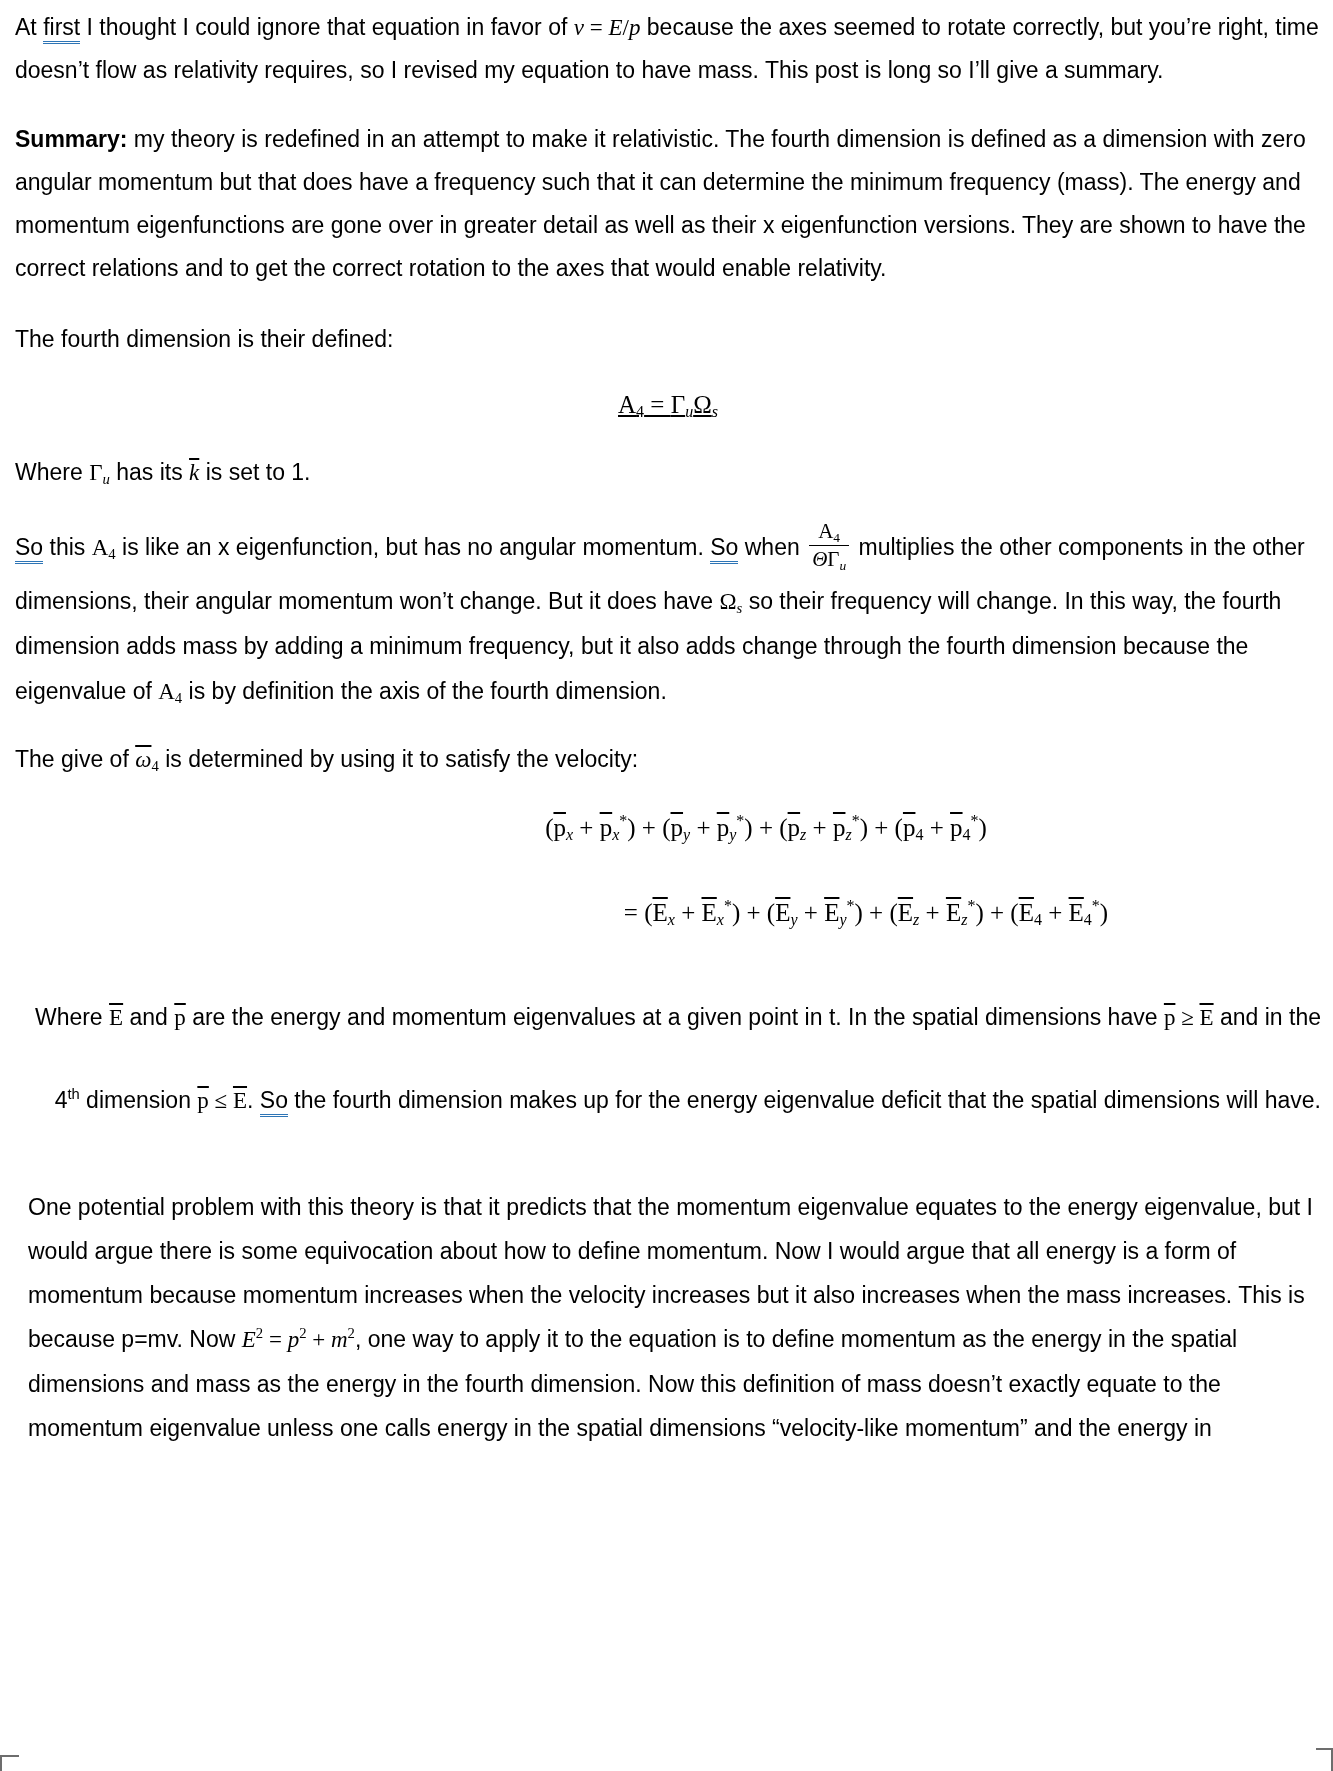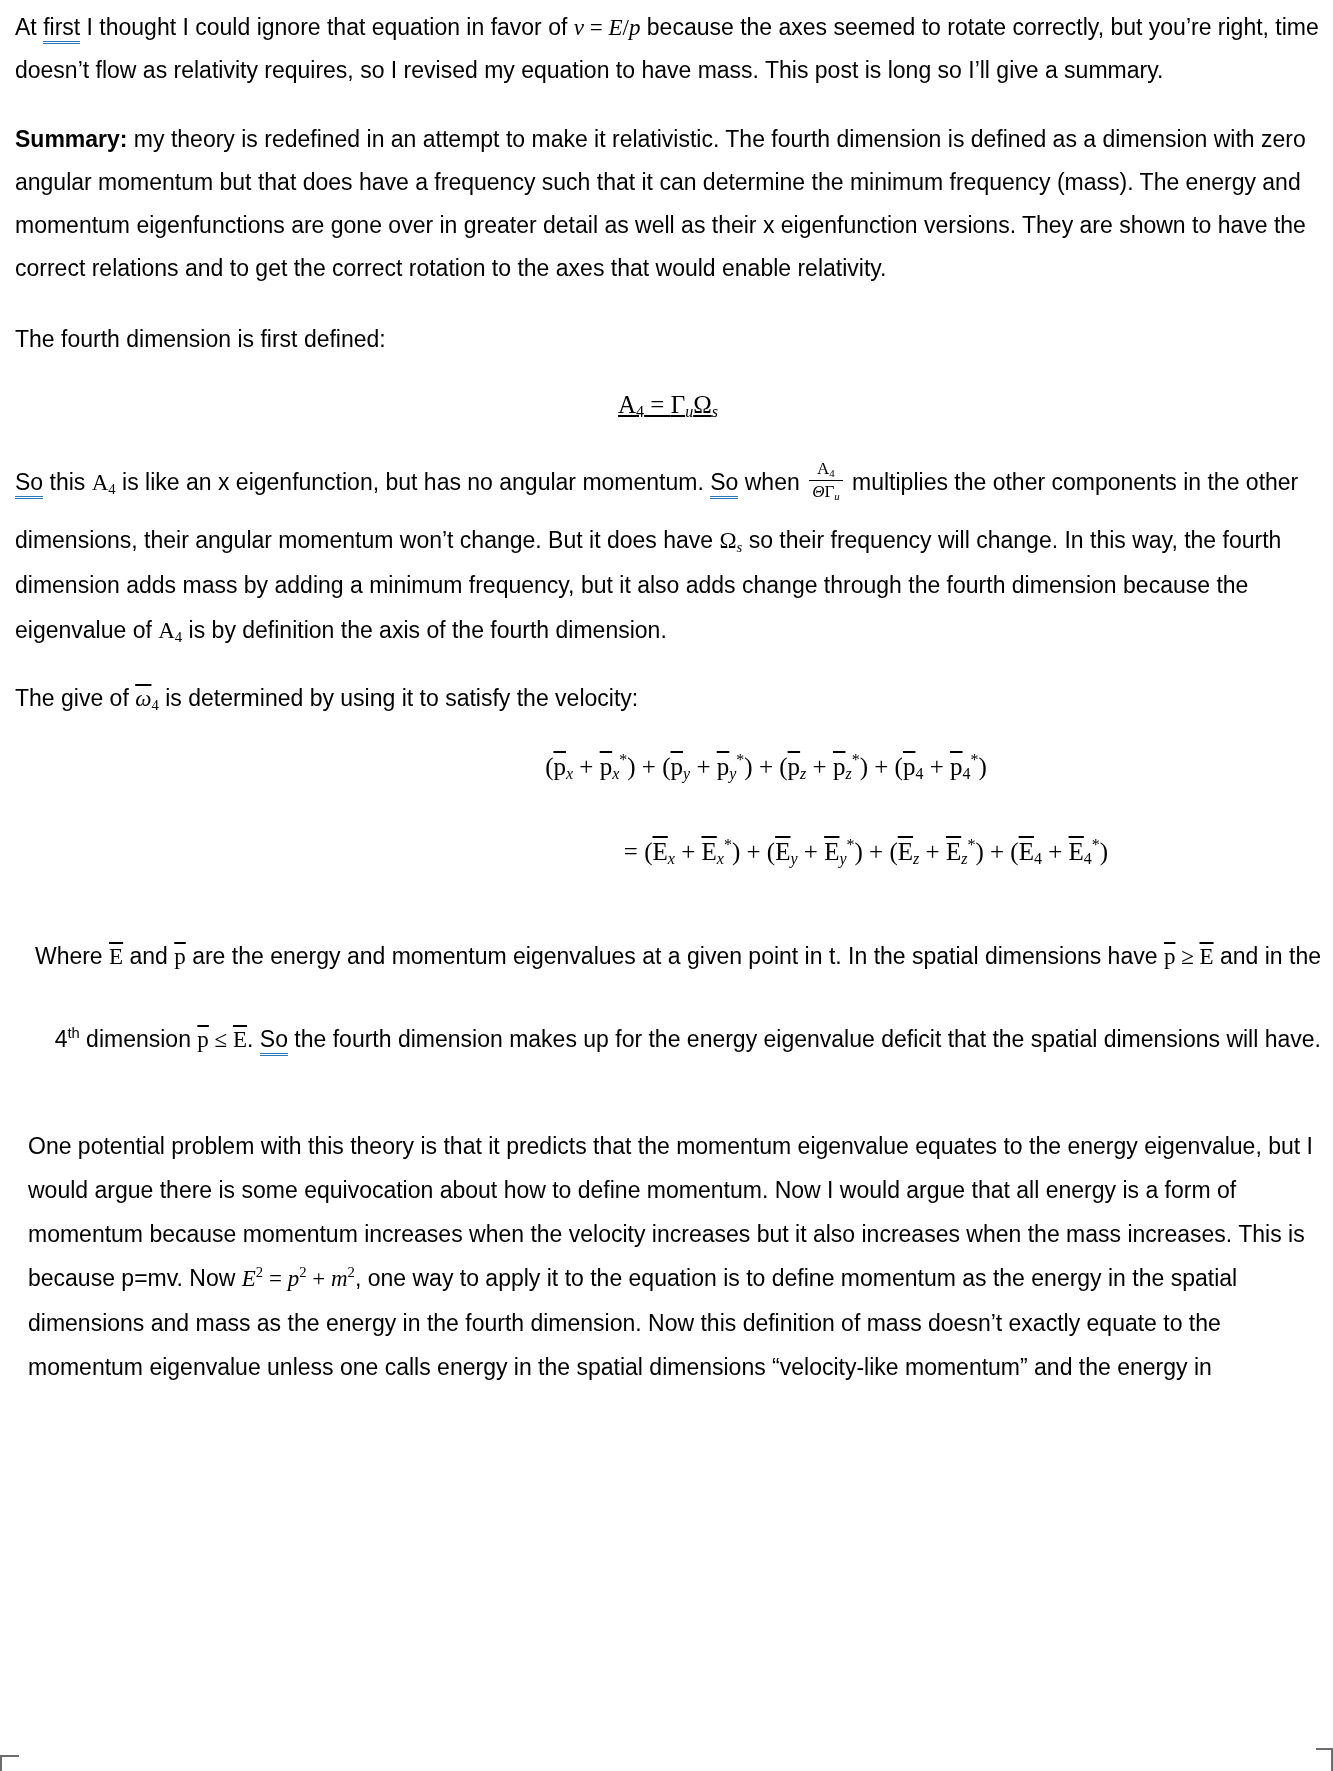--- a/index.html
+++ b/index.html
@@ -53,23 +53,23 @@
   .p-frac { line-height: 45px; }
   .p-wide { line-height: 82px; }
   .p-last { line-height: 44px; margin-left: 13px; }
 
   
   .frac {
     display: inline-block;
     vertical-align: middle;
     text-align: center;
     font-family: "Liberation Serif", serif;
-    font-size: 17px;
+    font-size: 21px;
     line-height: 1.2;
-    margin: 12px 3px;
+    margin: 4px 3px;
     transform: translateY(-3px);
   }
   .frac .num { display: block; border-bottom: 1.4px solid #000; padding: 0 3px 1px; }
   .frac .den { display: block; padding: 1px 3px 0; }
 
   
   .corner-bl {
     position: absolute; left: 0; top: 1755px;
     width: 17px; height: 16px;
     border-top: 2px solid #6d6d6d;
@@ -84,24 +84,25 @@
 </style>
 </head>
 <body>
 
 <div class="doc">
 
   <p><span>At </span><span class="ub">first</span><span> I thought I could ignore that equation in favor of </span><span class="mi">v</span><span class="mr"> = </span><span class="mi">E</span><span class="mr">/</span><span class="mi">p</span><span> because the axes seemed to rotate correctly, but you’re right, time doesn’t flow as relativity requires, so I revised my equation to have mass. This post is long so I’ll give a summary.</span></p>
 
   <p class="gap-26"><span class="bold">Summary:</span><span> my theory is redefined in an attempt to make it relativistic. The fourth dimension is defined as a dimension with zero angular momentum but that does have a frequency such that it can determine the minimum frequency (mass). The energy and momentum eigenfunctions are gone over in greater detail as well as their x eigenfunction versions. They are shown to have the correct relations and to get the correct rotation to the axes that would enable relativity.</span></p>
 
-  <p class="gap-28"><span>The fourth dimension is first defined:</span></p>
+  <p class="gap-28"><span>The fourth dimension is their defined:</span></p>
 
   <div class="equation eq-centered gap-22"><span class="mr">A</span><sub class="mr">4</sub><span class="mr"> = </span><span class="mr">Γ</span><sub class="mi">u</sub><span class="mr">Ω</span><sub class="mi">s</sub></div>
 
+  <p class="gap-25"><span>Where </span><span class="mr">Γ</span><sub class="mi">u</sub><span> has its </span><span class="mi bar">k</span><span> is set to 1.</span></p>
 
   <p class="p-frac gap-24"><span><span class="ub">So</span><span> this </span><span class="mr">A</span><sub class="mr">4</sub><span> is like an x eigenfunction, but has no angular momentum. </span><span class="ub">So</span><span> when </span></span><span class="frac"><span class="num"><span class="mr">A</span><sub class="mr">4</sub></span><span class="den"><span class="mi">Θ</span><span class="mr">Γ</span><sub class="mi">u</sub></span></span><span><span> multiplies the other components in the other dimensions, their angular momentum won’t change. But it does have </span><span class="mr">Ω</span><sub class="mi">s</sub><span> so their frequency will change. In this way, the fourth dimension adds mass by adding a minimum frequency, but it also adds change through the fourth dimension because the eigenvalue of </span><span class="mr">A</span><sub class="mr">4</sub><span> is by definition the axis of the fourth dimension.</span></span></p>
 
   <p class="gap-24"><span>The give of </span><span class="mi bar">ω</span><sub class="mr">4</sub><span> is determined by using it to satisfy the velocity:</span></p>
 
   <div class="gap-25">
     <div class="equation eq-line1"><span class="mr">(</span><span class="mr bar">p</span><sub class="mi">x</sub><span class="mr"> + </span><span class="mr bar">p</span><sub class="mi">x</sub><sup class="mr">*</sup><span class="mr">) + (</span><span class="mr bar">p</span><sub class="mi">y</sub><span class="mr"> + </span><span class="mr bar">p</span><sub class="mi">y</sub><sup class="mr">*</sup><span class="mr">) + (</span><span class="mr bar">p</span><sub class="mi">z</sub><span class="mr"> + </span><span class="mr bar">p</span><sub class="mi">z</sub><sup class="mr">*</sup><span class="mr">) + (</span><span class="mr bar">p</span><sub class="mr">4</sub><span class="mr"> + </span><span class="mr bar">p</span><sub class="mr">4</sub><sup class="mr">*</sup><span class="mr">)</span></div>
     <div class="equation eq-line2"><span class="mr">= (</span><span class="mr bar">E</span><sub class="mi">x</sub><span class="mr"> + </span><span class="mr bar">E</span><sub class="mi">x</sub><sup class="mr">*</sup><span class="mr">) + (</span><span class="mr bar">E</span><sub class="mi">y</sub><span class="mr"> + </span><span class="mr bar">E</span><sub class="mi">y</sub><sup class="mr">*</sup><span class="mr">) + (</span><span class="mr bar">E</span><sub class="mi">z</sub><span class="mr"> + </span><span class="mr bar">E</span><sub class="mi">z</sub><sup class="mr">*</sup><span class="mr">) + (</span><span class="mr bar">E</span><sub class="mr">4</sub><span class="mr"> + </span><span class="mr bar">E</span><sub class="mr">4</sub><sup class="mr">*</sup><span class="mr">)</span></div>
   </div>
 

